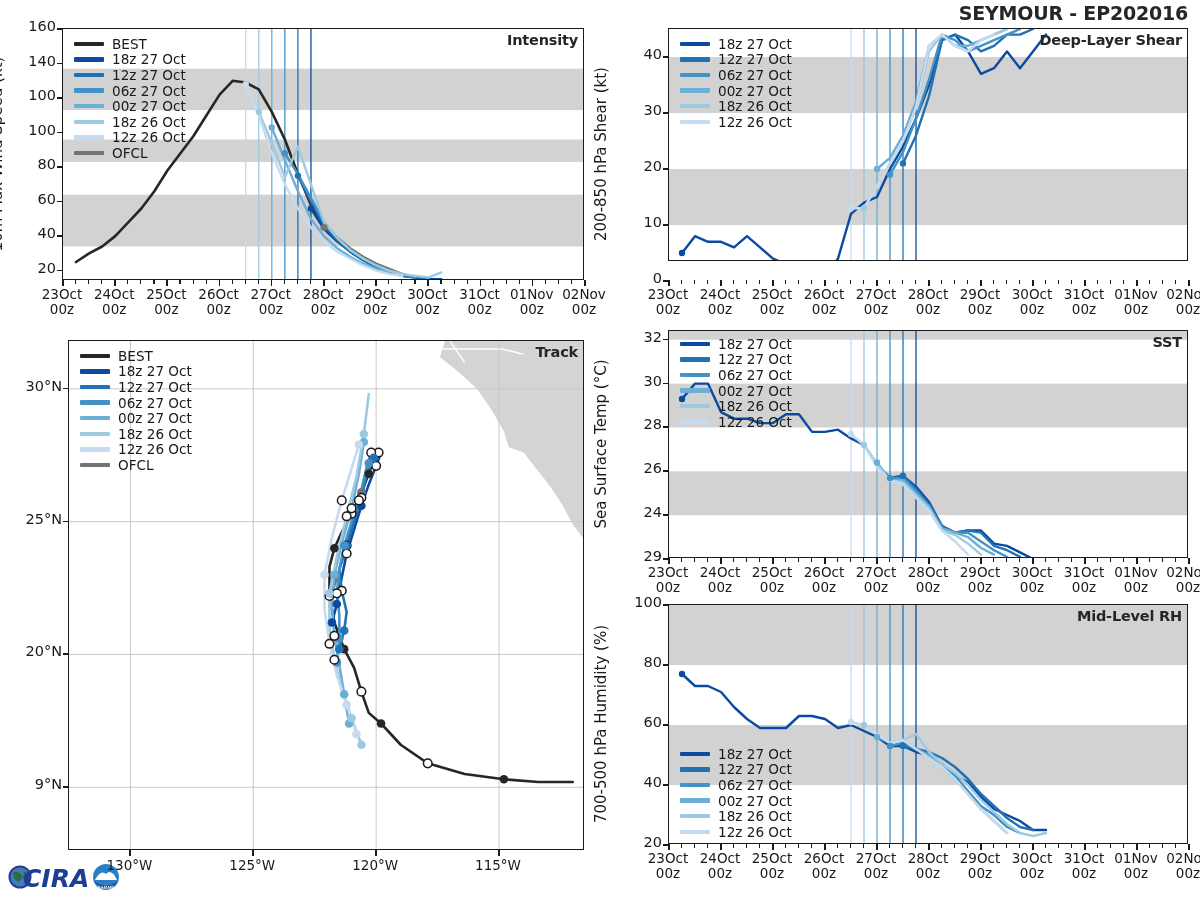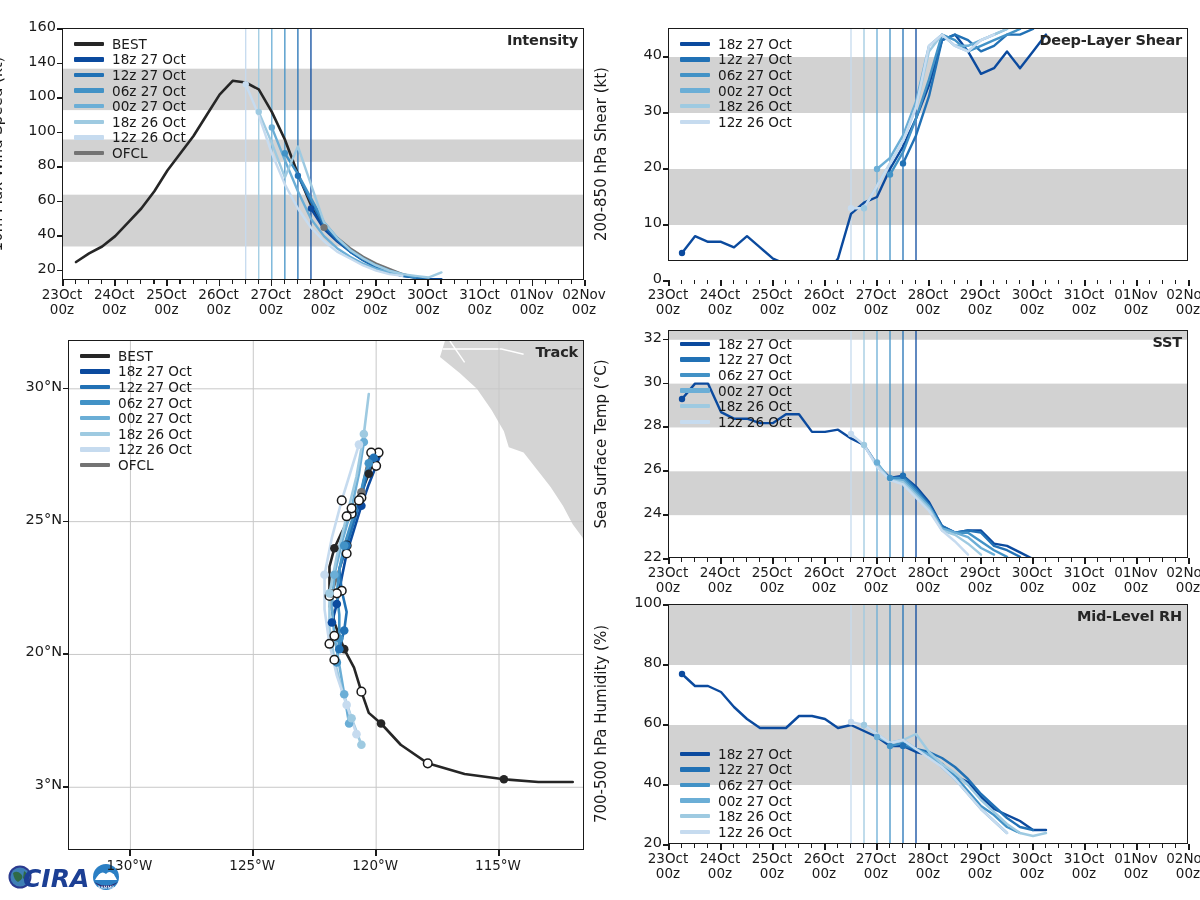--- a/index.html
+++ b/index.html
@@ -52,20 +52,21 @@
   .legtext{font-size:13.6px;color:#1a1a1a;white-space:nowrap;}
 
   
   #cira-logo{position:absolute;left:6px;top:856px;width:128px;height:42px;}
 </style>
 </head>
 <body>
 
 <div class="root">
 
+  <div class="maintitle" id="title-right">SEYMOUR - EP202016</div>
 
   <div class="panel">
     <div class="ylabel" id="ylab-int" style="left: -12px; top: 280px; width: 252px; text-align: center;">10m Max Wind Speed (kt)</div>
     <div class="plotbox" id="box-int" style="left: 62px; top: 28px; width: 522px; height: 252px;">
       <div class="panel-label">Intensity</div>
       <svg id="svg-int" width="522" height="252" viewBox="0 0 522 252" style="position: absolute; left: 0px; top: 0px;">
           <rect x="0" y="165.6986301369863" width="522" height="51.780821917808225" fill="#d2d2d2"></rect>
           <rect x="0" y="110.46575342465752" width="522" height="22.438356164383578" fill="#d2d2d2"></rect>
           <rect x="0" y="39.69863013698628" width="522" height="41.42465753424659" fill="#d2d2d2"></rect>
           <line x1="182.7" y1="0" x2="182.7" y2="252" stroke="#c6dbef" stroke-width="1.3"></line>
@@ -541,21 +542,21 @@
     <div class="xtickmark minor" style="left: 1110px; top: 280px; height: 3.5px; background: rgb(26, 26, 26);"></div>
     <div class="xtickmark minor" style="left: 1123px; top: 280px; height: 3.5px; background: rgb(26, 26, 26);"></div>
     <div class="xtick" style="left: 1052px; width: 64px; top: 287px;">31Oct<br>00z</div>
     <div class="xtickmark" style="left: 1136px; top: 280px; height: 6px; background: rgb(26, 26, 26);"></div>
     <div class="xtickmark minor" style="left: 1149px; top: 280px; height: 3.5px; background: rgb(26, 26, 26);"></div>
     <div class="xtickmark minor" style="left: 1162px; top: 280px; height: 3.5px; background: rgb(26, 26, 26);"></div>
     <div class="xtickmark minor" style="left: 1175px; top: 280px; height: 3.5px; background: rgb(26, 26, 26);"></div>
     <div class="xtick" style="left: 1104px; width: 64px; top: 287px;">01Nov<br>00z</div>
     <div class="xtickmark" style="left: 1188px; top: 280px; height: 6px; background: rgb(26, 26, 26);"></div>
     <div class="xtick" style="left: 1156px; width: 64px; top: 287px;">02Nov<br>00z</div>
-    <div class="ytick" style="left: 622px; width: 40px; top: 548px;">22</div>
+    <div class="ytick" style="left: 622px; width: 40px; top: 548px;">29</div>
     <div class="ytickmark" style="left: 662.5px; width: 6px; top: 558px; background: rgb(26, 26, 26);"></div>
     <div class="ytick" style="left: 622px; width: 40px; top: 504.154px;">24</div>
     <div class="ytickmark" style="left: 662.5px; width: 6px; top: 514.154px; background: rgb(26, 26, 26);"></div>
     <div class="ytick" style="left: 622px; width: 40px; top: 460.308px;">26</div>
     <div class="ytickmark" style="left: 662.5px; width: 6px; top: 470.308px; background: rgb(26, 26, 26);"></div>
     <div class="ytick" style="left: 622px; width: 40px; top: 416.462px;">28</div>
     <div class="ytickmark" style="left: 662.5px; width: 6px; top: 426.462px; background: rgb(26, 26, 26);"></div>
     <div class="ytick" style="left: 622px; width: 40px; top: 372.615px;">30</div>
     <div class="ytickmark" style="left: 662.5px; width: 6px; top: 382.615px; background: rgb(26, 26, 26);"></div>
     <div class="ytick" style="left: 622px; width: 40px; top: 328.769px;">32</div>
@@ -667,21 +668,21 @@
     <div class="xtickmark minor" style="left: 1110px; top: 844px; height: 3.5px; background: rgb(26, 26, 26);"></div>
     <div class="xtickmark minor" style="left: 1123px; top: 844px; height: 3.5px; background: rgb(26, 26, 26);"></div>
     <div class="xtick" style="left: 1052px; width: 64px; top: 851px;">31Oct<br>00z</div>
     <div class="xtickmark" style="left: 1136px; top: 844px; height: 6px; background: rgb(26, 26, 26);"></div>
     <div class="xtickmark minor" style="left: 1149px; top: 844px; height: 3.5px; background: rgb(26, 26, 26);"></div>
     <div class="xtickmark minor" style="left: 1162px; top: 844px; height: 3.5px; background: rgb(26, 26, 26);"></div>
     <div class="xtickmark minor" style="left: 1175px; top: 844px; height: 3.5px; background: rgb(26, 26, 26);"></div>
     <div class="xtick" style="left: 1104px; width: 64px; top: 851px;">01Nov<br>00z</div>
     <div class="xtickmark" style="left: 1188px; top: 844px; height: 6px; background: rgb(26, 26, 26);"></div>
     <div class="xtick" style="left: 1156px; width: 64px; top: 851px;">02Nov<br>00z</div>
-    <div class="ytick" style="left: 4px; width: 58px; top: 776.25px;">3°N</div>
+    <div class="ytick" style="left: 4px; width: 58px; top: 776.25px;">9°N</div>
     <div class="ytickmark" style="left: 62.5px; width: 6px; top: 786.25px; background: rgb(26, 26, 26);"></div>
     <div class="ytick" style="left: 4px; width: 58px; top: 643.438px;">20°N</div>
     <div class="ytickmark" style="left: 62.5px; width: 6px; top: 653.438px; background: rgb(26, 26, 26);"></div>
     <div class="ytick" style="left: 4px; width: 58px; top: 510.625px;">25°N</div>
     <div class="ytickmark" style="left: 62.5px; width: 6px; top: 520.625px; background: rgb(26, 26, 26);"></div>
     <div class="ytick" style="left: 4px; width: 58px; top: 377.812px;">30°N</div>
     <div class="ytickmark" style="left: 62.5px; width: 6px; top: 387.812px; background: rgb(26, 26, 26);"></div>
     <div class="xtickmark" style="left: 129.429px; top: 850px; height: 6px; background: rgb(26, 26, 26);"></div>
     <div class="xtick" style="left: 89.4286px; width: 80px; top: 858px;">130°W</div>
     <div class="xtickmark" style="left: 252.286px; top: 850px; height: 6px; background: rgb(26, 26, 26);"></div>

